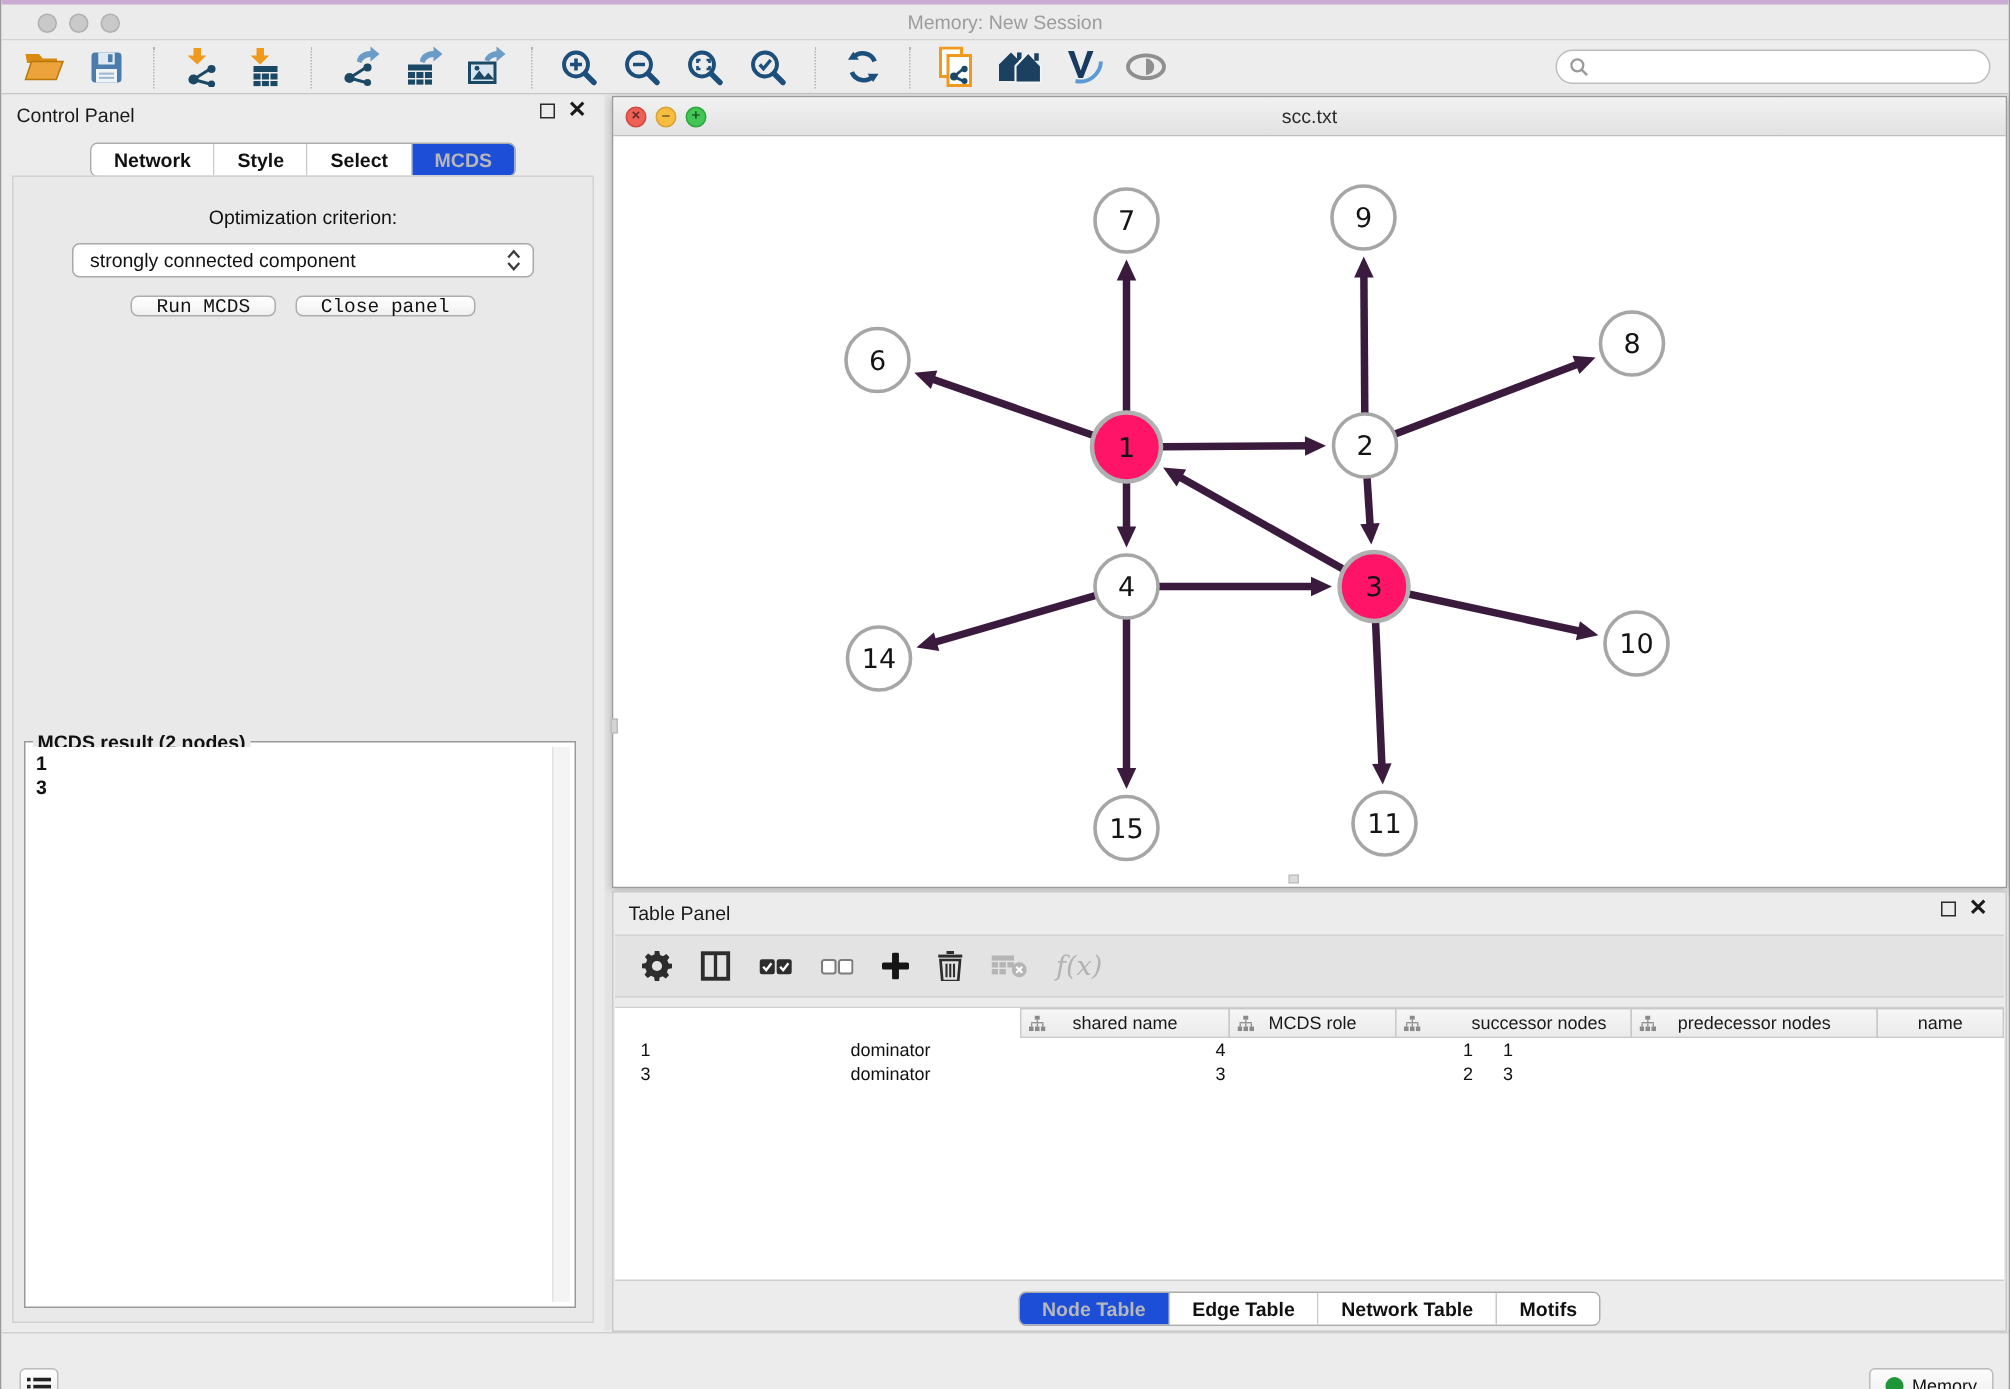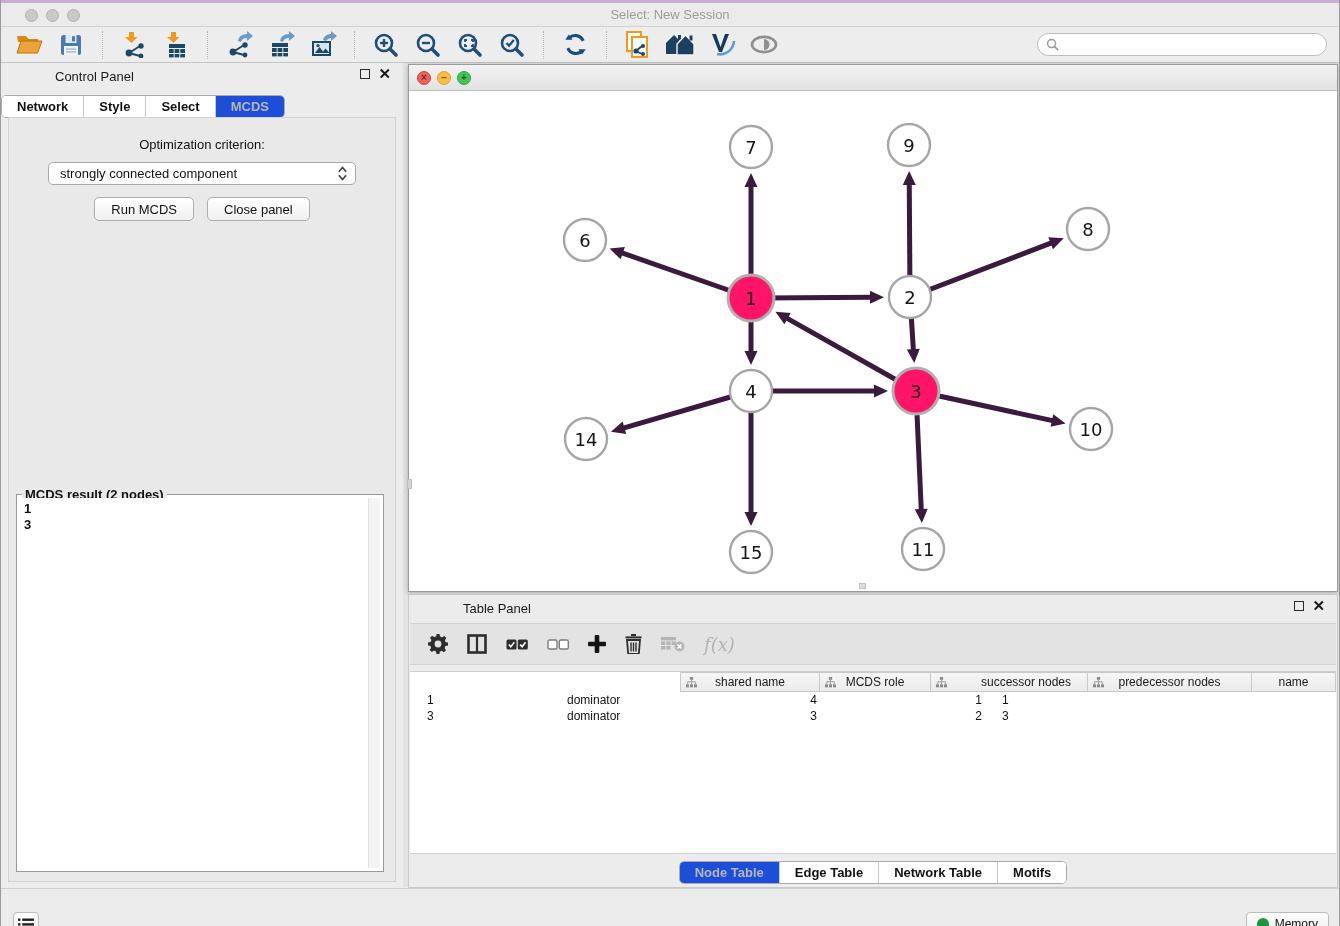--- a/index.html
+++ b/index.html
@@ -19,39 +19,39 @@
     border-bottom:1px solid #c6c6c6; display:flex; align-items:center; padding:0 12px; gap:10px; }
   .tbtn { width:32px; height:30px; display:flex; align-items:center; justify-content:center; cursor:default; }
   .tsep { height:28px; border-left:1px dotted #b3b3b3; margin:0 5px; }
   .searchbox { margin-left:auto; width:290px; height:23px; background:#fff; border:1px solid #bdbdbd;
     border-radius:12px; display:flex; align-items:center; padding:0 8px; gap:5px; }
   .searchbox input { border:none; outline:none; flex:1; font-size:12px; background:transparent; font-family:"Liberation Sans",sans-serif; }
 
   
   .control-panel { position:absolute; left:0; top:63px; width:402px; height:825px; background:#ececec; }
   .panel-titlerow { position:absolute; left:0; top:0; right:0; height:26px; }
-  .panel-title { position:absolute; left:10px; top:6px; font-size:13px; color:#1a1a1a;margin-left:44px; }
+  .panel-title { position:absolute; left:10px; top:6px; font-size:13px; color:#1a1a1a; }
   .panel-icons { position:absolute; right:12px; top:6px; display:flex; gap:8px; align-items:center; }
   .float-ic { width:10px; height:10px; border:1.6px solid #2b2b2b; }
   .close-ic { font-size:15px; font-weight:bold; color:#1a1a1a; line-height:10px; }
 
-  .cp-tabs { position:absolute; left:0; top:32px; right:0; display:flex; }
+  .cp-tabs { position:absolute; left:0; top:32px; right:0; display:flex; justify-content:center; }
   .seg { display:flex; border:1px solid #ababab; border-radius:5px; overflow:hidden; background:#fff; }
   .seg-tab { padding:3px 15px; font-size:13px; font-weight:600; color:#111; background:#fff; border-right:1px solid #c9c9c9; }
   .seg-tab:last-child { border-right:none; }
   .seg-tab.disabled-active { background:#1d4ed8; color:#b7b7b7; }
 
   .cp-content { position:absolute; left:7px; right:7px; top:54px; bottom:6px; background:#e9e9e9; border:1px solid #d2d2d2; }
   .opt-label { margin-top:19px; text-align:center; font-size:13px; color:#111; }
   .dropdown { margin:10px auto 0; width:308px; height:23px; background:#fff; border:1px solid #a9a9a9;
     border-radius:5px; display:flex; align-items:center; padding:0 7px 0 11px; font-size:13px; color:#111; }
   .dropdown .dd-label { flex:1; }
   .btn-row { margin-top:12px; display:flex; justify-content:center; gap:13px; }
-  .pushbtn { height:24px; padding:0 16px; font-size:13px; color:#111; background:linear-gradient(#ffffff,#f0f0f0);
-    border:1px solid #adadad; border-radius:5px; display:flex; align-items:center; font-family:Liberation Sans, sans-serif; }
+  .pushbtn { height:14px; padding:0 16px; font-size:13px; color:#111; background:linear-gradient(#ffffff,#f0f0f0);
+    border:1px solid #adadad; border-radius:5px; display:flex; align-items:center; font-family:Liberation Mono, monospace; }
 
   .mcds-fieldset { position:absolute; left:7px; right:11px; top:376px; bottom:9px; border:1px solid #9a9a9a; background:#fff;font-weight:bold; }
   .mcds-legend { position:absolute; top:-8px; left:5px; background:#e9e9e9; padding:0 3px; font-size:13px; color:#111; }
   .mcds-lines { position:absolute; inset:3px 15px 3px 3px; background:#fff; font-size:13px; color:#111; padding:3px 4px; line-height:16px; white-space:pre; }
   .mcds-scroll { position:absolute; top:3px; bottom:3px; right:3px; width:12px; background:#f4f4f4; border-left:1px solid #e2e2e2; }
 
   
   .workspace { position:absolute; left:402px; top:63px; right:0; bottom:38px; background:#e3e3e3; }
 
   
@@ -99,21 +99,21 @@
 <body>
 
 <div class="app">
 
   <div class="titlebar">
     <div class="mac-dots">
       <div class="mac-dot"></div>
       <div class="mac-dot"></div>
       <div class="mac-dot"></div>
     </div>
-    <div class="title-text">Select: New Session</div>
+    <div class="title-text">Memory: New Session</div>
   </div>
 
   <div class="toolbar">
     <div class="tbtn">
       <svg width="27" height="23" viewBox="0 0 27 23">
         <path d="M1 3 h9 l2.5 3 H22 v3 H2 z" fill="#d98a10"></path>
         <path d="M26 8 l-4.5 12 H1 l4-12 z" fill="#eda33b" stroke="#b97708" stroke-width="1"></path>
       </svg>
     </div>
     <div class="tbtn">
@@ -314,20 +314,21 @@
 
   <div class="workspace">
 
     <div class="net-window">
       <div class="net-titlebar">
         <div class="traffic">
           <div class="tl red">×</div>
           <div class="tl yellow">–</div>
           <div class="tl green">+</div>
         </div>
+        <div class="net-title">scc.txt</div>
       </div>
       <div class="net-canvas">
         <svg width="928" height="500" viewBox="0 0 928 500">
             <line x1="342" y1="207" x2="342" y2="93" stroke="#3a1b3e" stroke-width="5"></line>
             <polygon points="342,82 348.5,96 335.5,96" fill="#3a1b3e"></polygon>
             <line x1="342" y1="207" x2="210.92931505845453" y2="161.2042185143998" stroke="#3a1b3e" stroke-width="5"></line>
             <polygon points="200.54492409513023,157.5759373344431 215.9054060184265,156.05751872151453 211.61743735120496,168.32998076907964" fill="#3a1b3e"></polygon>
             <line x1="342" y1="207" x2="464.00073175314213" y2="206.23269980029468" stroke="#3a1b3e" stroke-width="5"></line>
             <polygon points="475.0005142049107,206.16351877858546 461.0416707791244,212.75143880044226 460.95991138983163,199.7516959028976" fill="#3a1b3e"></polygon>
             <line x1="342" y1="207" x2="342" y2="263" stroke="#3a1b3e" stroke-width="5"></line>

